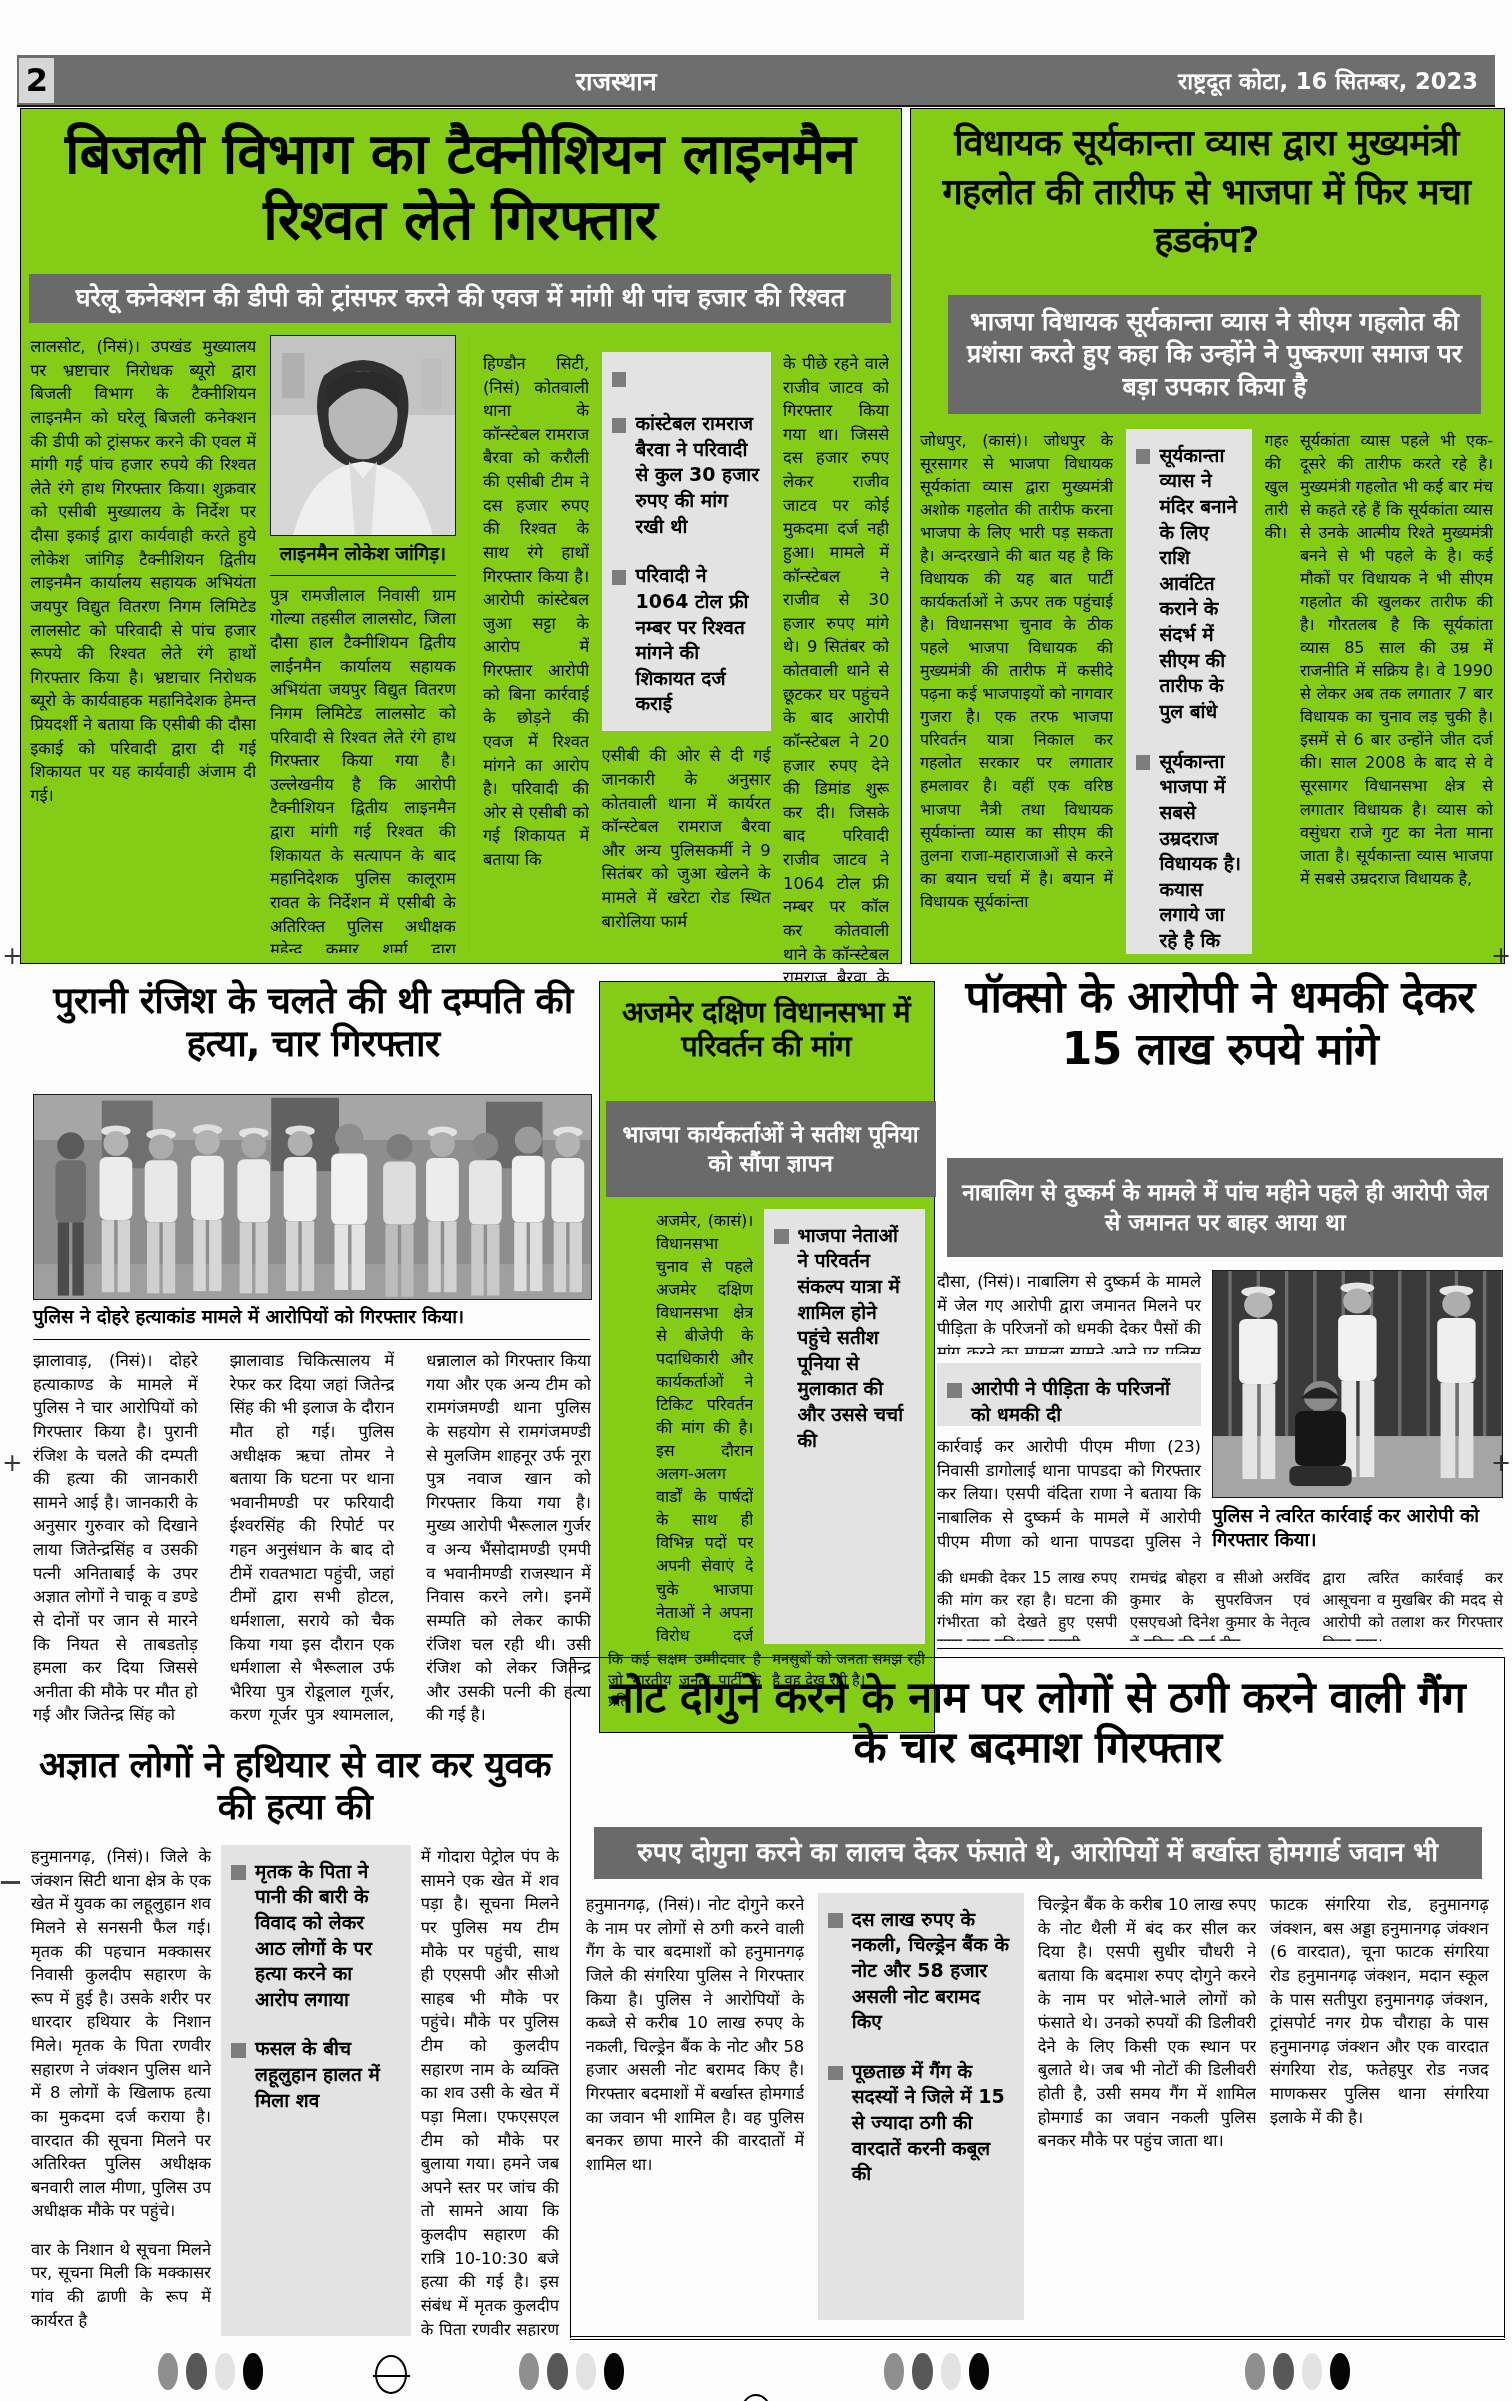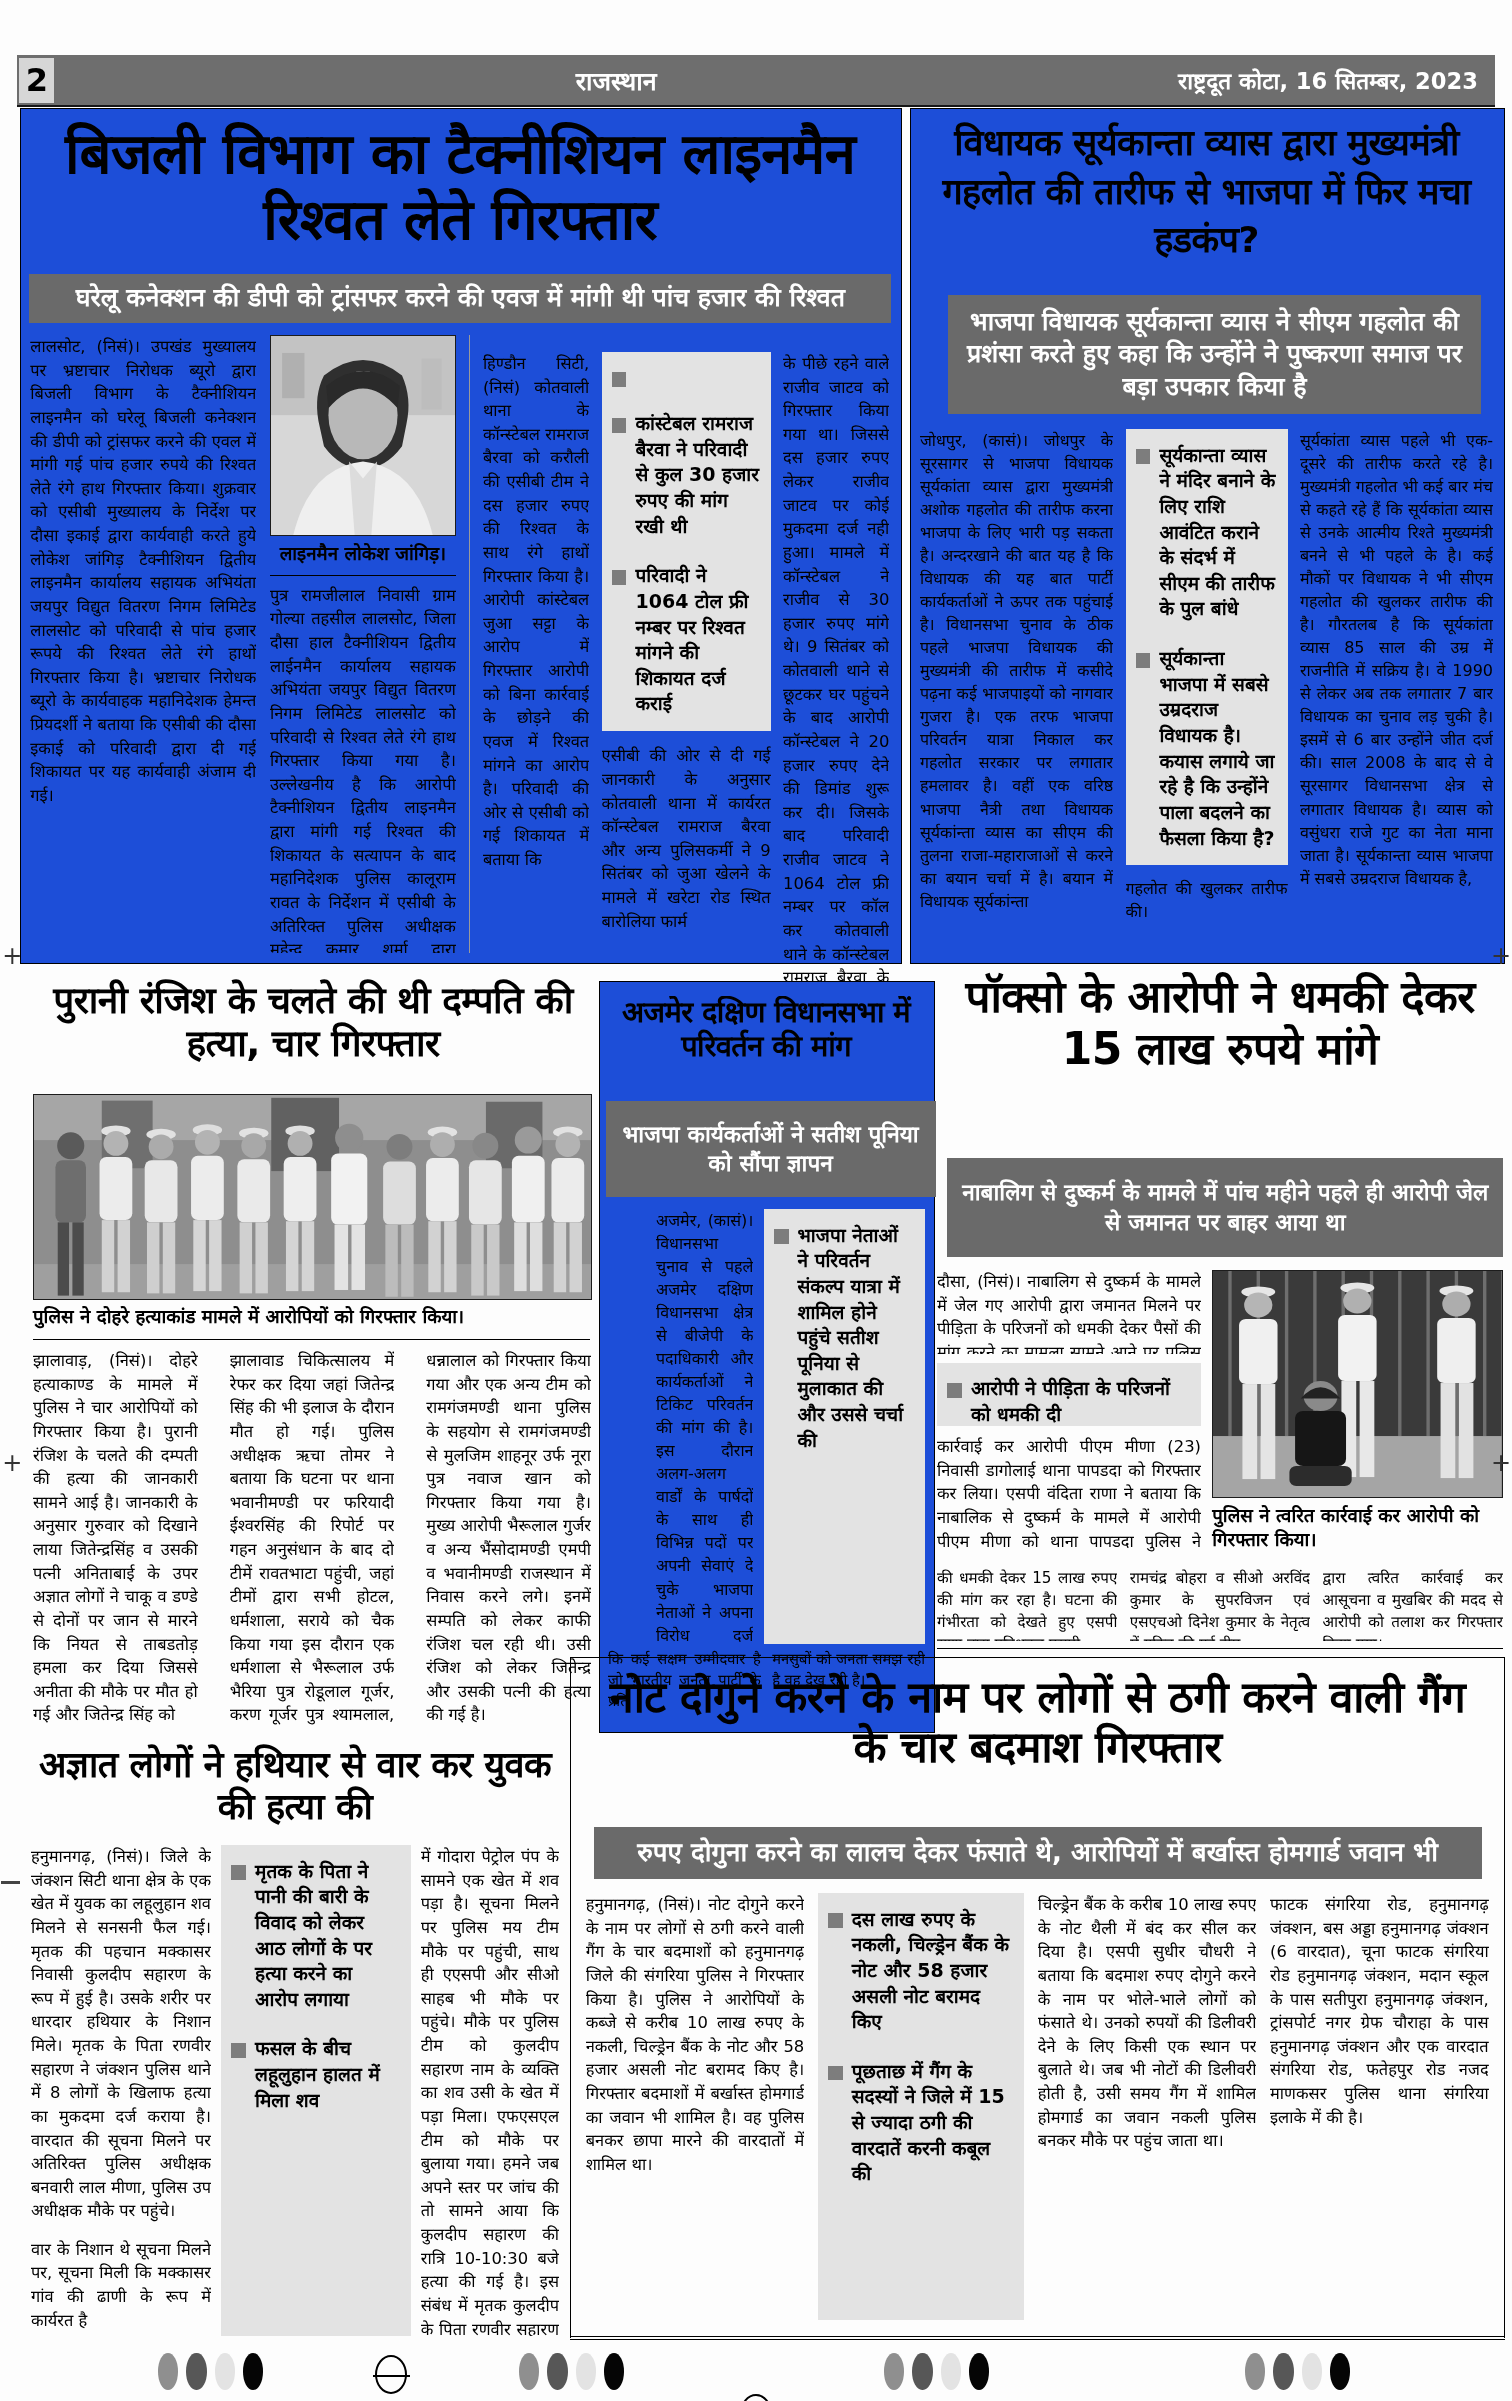--- a/index.html
+++ b/index.html
@@ -9,21 +9,21 @@
 
   
   #masthead{left:17px;top:55px;width:1478px;height:50px;background:#6e6e6e;
             border-bottom:2.3px solid #161616;display:flex;align-items:center;color:#fff;}
   #pagenum{width:35px;height:45px;margin-left:2.3px;background:#d6d6d6;color:#000;
            display:flex;align-items:center;justify-content:center;font-size:32px;font-weight:bold;}
   #mast-section{flex:1;text-align:center;font-size:25px;font-weight:bold;}
   #mast-edition{margin-right:17px;font-size:22.6px;font-weight:bold;white-space:nowrap;}
 
   
-  .box{border:1.1px solid #000;background:#1d4ed8;}
+  .box{border:1.1px solid #000;background:#84cc16;}
   .hl{font-weight:bold;text-align:center;line-height:1.17;letter-spacing:-0.6px;overflow:hidden;}
   .kicker{background:#6a6a6a;color:#fff;font-weight:bold;text-align:center;
           display:flex;align-items:center;justify-content:center;line-height:1.3;overflow:hidden;}
   .btxt{font-size:16.4px;line-height:1.44;text-align:justify;overflow:hidden;}
   .cols{display:flex;}
   .caption{font-weight:bold;font-size:18.6px;line-height:1.3;}
   .bulletbox{background:#e3e3e3;padding:13.6px 10.2px;overflow:hidden;}
   .bullet{display:flex;gap:9px;font-size:19px;font-weight:bold;line-height:1.35;margin-bottom:24px;}
   .bullet:last-child{margin-bottom:0;}
   .sq{width:14.7px;height:14.7px;background:#7d7d7d;margin-top:6.8px;flex:none;}
@@ -40,21 +40,21 @@
   #a-inner{flex:1;border-left:1.1px solid #9a9a9a;padding-left:12.4px;display:flex;flex-direction:column;}
   #a2-hl{font-size:35px;margin:2.3px 0 14.7px 0;}
   #a2-cols{flex:1;gap:12.4px;}
   #a2-mid{width:169px;flex:none;display:flex;flex-direction:column;gap:13.6px;}
 
   
   #art-b{left:910px;top:108px;width:593px;height:854px;}
   #b-hl{left:9px;top:10.2px;width:573px;font-size:36px;line-height:1.35;}
   #b-kick{left:37px;top:186px;width:517px;height:119px;font-size:25px;padding:0 8px;}
   #b-body{left:9px;top:320px;width:573px;height:525px;gap:12.4px;}
-  #b-mid{width:162px;flex:none;display:flex;flex-direction:column;gap:12.4px;}
+  #b-mid{width:162px;flex:none;display:flex;gap:12.4px;}
   .btxt.small{font-size:16px;}
 
   
   #c-hl{left:34px;top:979px;width:558px;font-size:37px;}
   #c-photo{left:33px;top:1094px;width:557px;height:204px;}
   #c-cap{left:33px;top:1305px;width:557px;border-bottom:1.7px solid #000;padding-bottom:10.2px;}
   #c-body{left:33px;top:1349px;width:558px;height:379px;gap:32px;}
 
   
   #art-d{left:599px;top:981px;width:334px;height:750px;}

